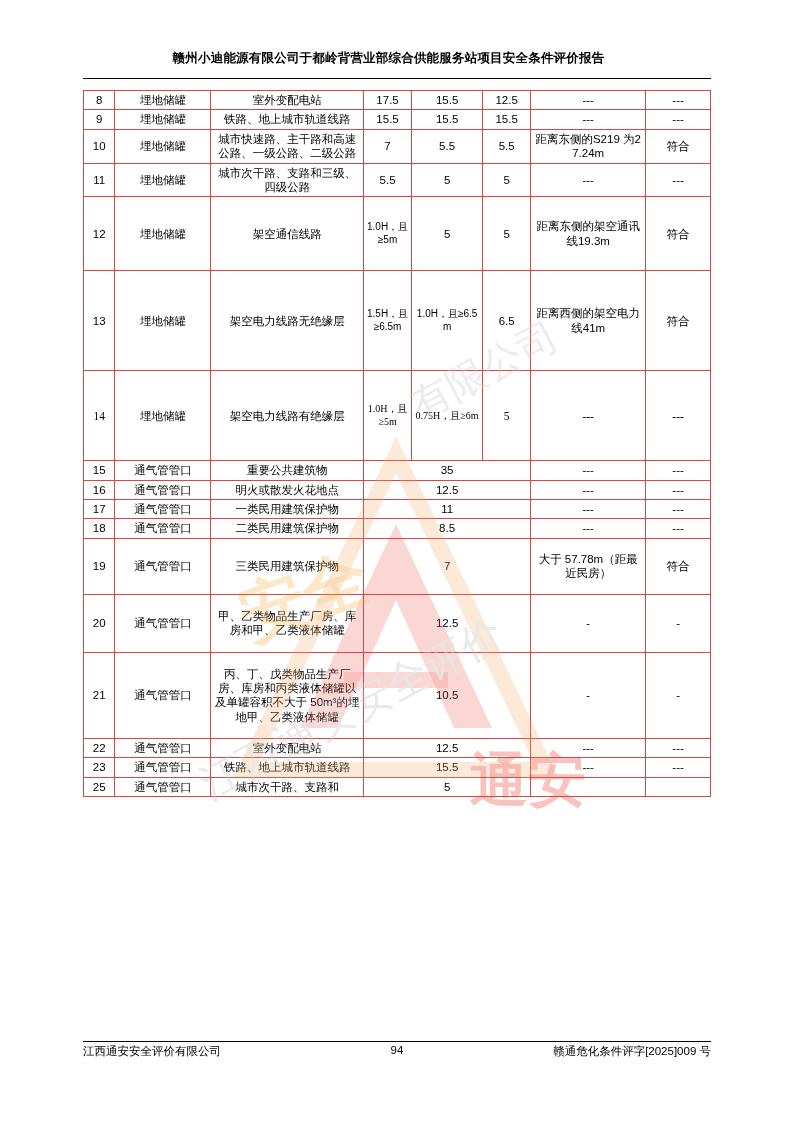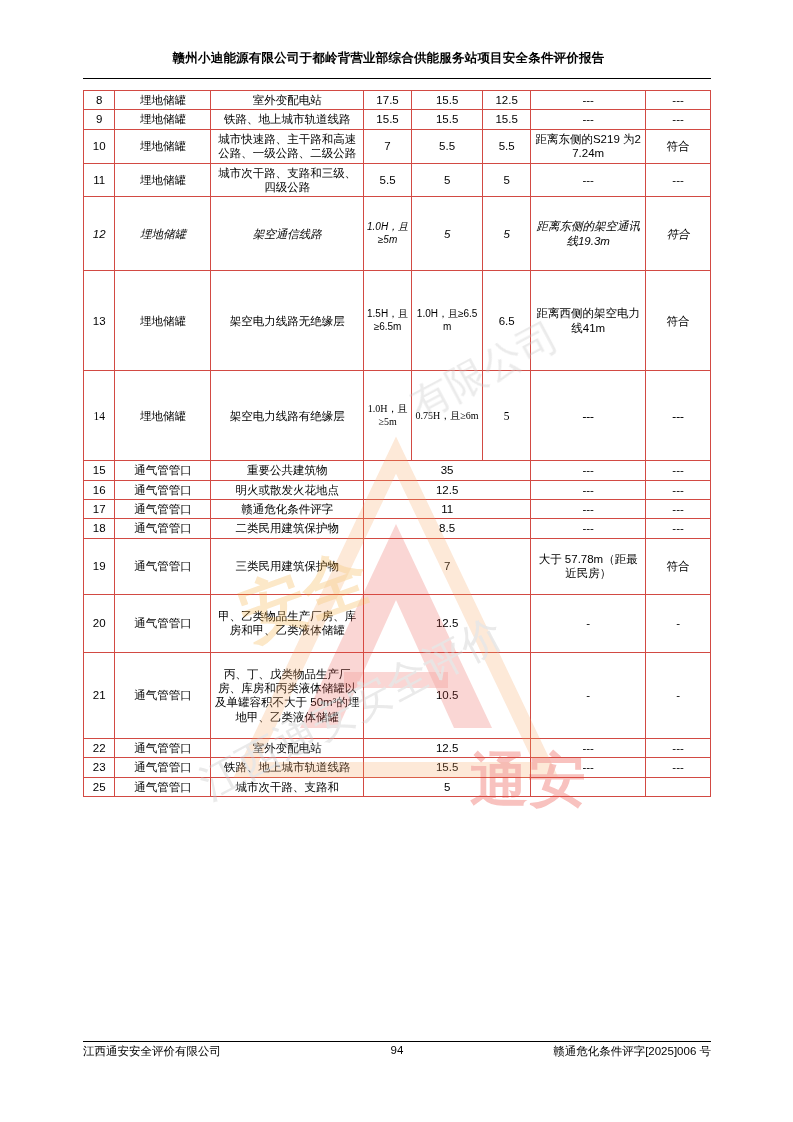--- a/index.html
+++ b/index.html
@@ -188,21 +188,21 @@
           <td>11</td>
           <td>埋地储罐</td>
           <td>城市次干路、支路和三级、四级公路</td>
           <td>5.5</td>
           <td>5</td>
           <td>5</td>
           <td>---</td>
           <td>---</td>
         </tr>
 
-        <tr style="height:74px;font-style:italic;">
+        <tr style="height:74px;">
           <td>12</td>
           <td>埋地储罐</td>
           <td>架空通信线路</td>
           <td class="tight narrowline">1.0H，且≥5m</td>
           <td>5</td>
           <td>5</td>
           <td>距离东侧的架空通讯线19.3m</td>
           <td>符合</td>
         </tr>
 
@@ -242,21 +242,21 @@
           <td>通气管管口</td>
           <td>明火或散发火花地点</td>
           <td colspan="3">12.5</td>
           <td>---</td>
           <td>---</td>
         </tr>
 
         <tr>
           <td>17</td>
           <td>通气管管口</td>
-          <td>赣通危化条件评字</td>
+          <td>一类民用建筑保护物</td>
           <td colspan="3">11</td>
           <td>---</td>
           <td>---</td>
         </tr>
 
         <tr>
           <td>18</td>
           <td>通气管管口</td>
           <td>二类民用建筑保护物</td>
           <td colspan="3">8.5</td>
@@ -320,16 +320,16 @@
         </tr>
 
       </tbody>
     </table>
   </div>
 
   <div class="footer-rule"></div>
   <div class="doc-footer">
     <div class="f-left">江西通安安全评价有限公司</div>
     <div class="f-mid">94</div>
-    <div class="f-right">赣通危化条件评字[2025]006 号</div>
+    <div class="f-right">赣通危化条件评字[2025]009 号</div>
   </div>
 
 </div>
 
 </body></html>

